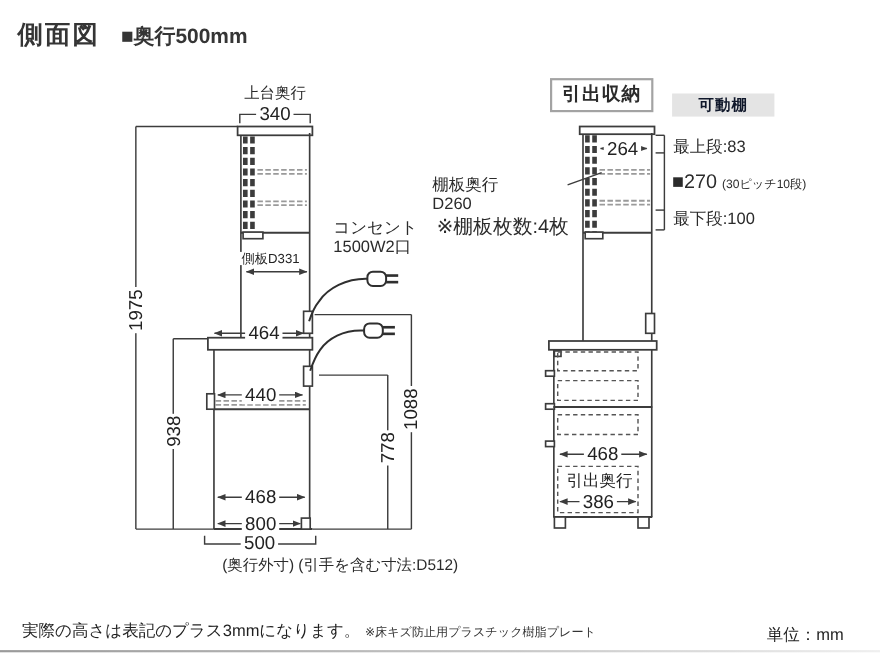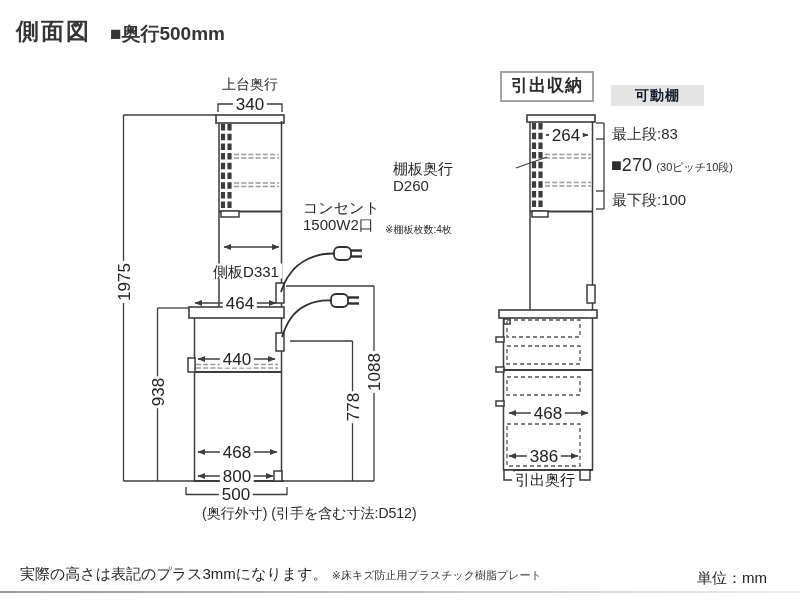--- a/index.html
+++ b/index.html
@@ -187,47 +187,47 @@
       <line x1="509" y1="456" x2="578" y2="456" marker-start="url(#ar)" marker-end="url(#ar)"></line>
     </g>
   </svg>
 
   <div class="abs page-title" style="left:16px;top:18px;">側面図</div>
   <div class="abs page-sub" style="left:110px;top:23px;">■奥行500mm</div>
 
   <div class="abs cap" style="left:250px;top:84px;">上台奥行</div>
   <div class="abs dim" style="left:250px;top:104px;">340</div>
   <div class="abs dim-v" style="left:124px;top:282px;">1975</div>
-  <div class="abs dim" style="left:246px;top:235px;font-size:15px;margin-top:36px;">側板D331</div>
+  <div class="abs dim" style="left:246px;top:235px;font-size:12px;">側板D331</div>
   <div class="abs dim" style="left:240px;top:303px;">464</div>
   <div class="abs annot" style="left:303px;top:200px;">コンセント</div>
   <div class="abs annot" style="left:303px;top:217px;">1500W2口</div>
   <div class="abs dim-v" style="left:158px;top:392px;">938</div>
   <div class="abs dim" style="left:237px;top:359px;">440</div>
   <div class="abs dim-v" style="left:353px;top:407px;">778</div>
   <div class="abs dim-v" style="left:374px;top:372px;">1088</div>
   <div class="abs dim" style="left:237px;top:452px;">468</div>
   <div class="abs dim" style="left:237px;top:476px;">800</div>
   <div class="abs dim" style="left:236px;top:494px;">500</div>
   <div class="abs" style="left:202px;top:505px;font-size:14px;color:#2b2b2b;">(奥行外寸) (引手を含む寸法:D512)</div>
 
   <div class="abs diagram-label" style="left:500px;top:71px;">引出収納</div>
   <div class="abs tag-grey" style="left:611px;top:85px;">可動棚</div>
   <div class="abs dim" style="left:566px;top:135px;">264</div>
   <div class="abs shelf-note" style="left:393px;top:161px;width:120px;">棚板奥行</div>
   <div class="abs shelf-note" style="left:393px;top:178px;width:120px;">D260</div>
-  <div class="abs shelf-note" style="left:385px;top:197px;width:128px;font-size:10px;margin-top:28px;">※棚板枚数:4枚</div>
+  <div class="abs shelf-note" style="left:397px;top:197px;width:128px;font-size:18px;">※棚板枚数:4枚</div>
   <div class="abs annot" style="left:612px;top:126px;">最上段:83</div>
   <div class="abs" style="left:611px;top:155px;">
     <span class="pitch-main">■270</span>
     <span class="pitch-sub">(30ピッチ10段)</span>
   </div>
   <div class="abs annot" style="left:612px;top:192px;">最下段:100</div>
   <div class="abs dim" style="left:548px;top:413px;">468</div>
-  <div class="abs dim" style="left:545px;top:437px;font-size:15px;margin-top:42px;">引出奥行</div>
+  <div class="abs dim" style="left:545px;top:437px;font-size:15px;">引出奥行</div>
   <div class="abs dim" style="left:544px;top:456px;">386</div>
 
   <div class="abs footer-note" style="left:20px;top:564px;">
     <span>実際の高さは表記のプラス3mmになります。</span>
     <span class="tiny">※床キズ防止用プラスチック樹脂プレート</span>
   </div>
   <div class="abs unit" style="left:697px;top:569px;">単位：mm</div>
   <div class="divider"></div>
 
 </div>

